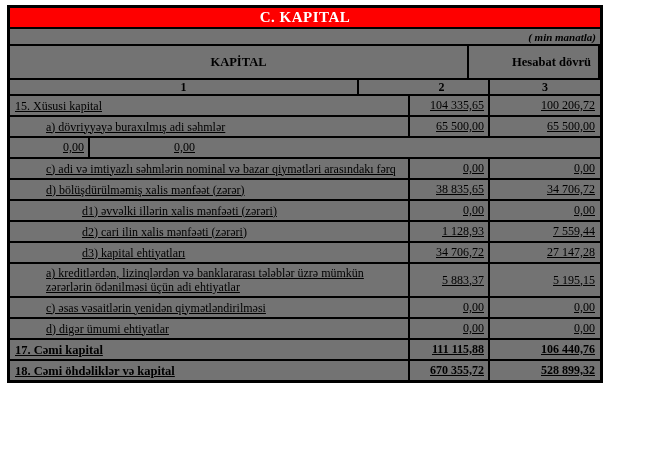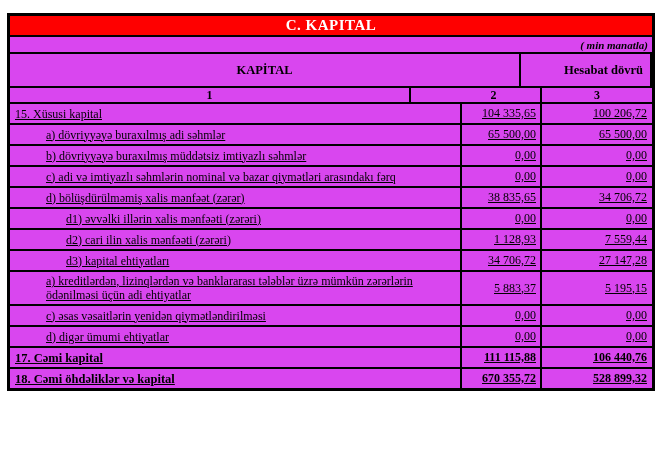--- a/index.html
+++ b/index.html
@@ -10,24 +10,24 @@
   }
   *{box-sizing:border-box;margin:0;padding:0;}
   html,body{background:#ffffff;}
   body{
     width:662px;height:459px;
     font-family:"Liberation Serif","DejaVu Serif",serif;
     color:var(--text);
     position:relative;
   }
   .frame{
-    position:absolute;left:7px;top:13px;
-    width:648px;
+    position:absolute;left:7px;top:5px;
+    width:596px;
     border:3px solid var(--border);
-    background:#d946ef;
+    background:#737373;
   }
   
   .title-bar{
     height:21px;
     background:var(--title-bg);
     border-bottom:2px solid var(--border);
     display:flex;align-items:center;justify-content:center;
   }
   .title-bar span{
     color:var(--title-text);
@@ -103,21 +103,21 @@
     display:flex;align-items:center;justify-content:flex-end;
     padding:2px 4px 2px 2px;
   }
   .row .c3{
     width:110px;
     font-size:12px;
     display:flex;align-items:center;justify-content:flex-end;
     padding:2px 5px 2px 2px;
   }
   .row.ind1 .c1{padding-left:36px;}
-  .row.ind2 .c1{padding-left:56px;}
+  .row.ind2 .c1{padding-left:72px;}
   .row.bold{font-weight:bold;}
   .row.bold .c1{font-size:12.5px;}
 </style>
 </head>
 <body>
 
 <div class="frame">
 
   <div class="title-bar">
     <span>C. KAPITAL</span>
@@ -145,21 +145,20 @@
     <div class="c3">100 206,72</div>
   </div>
 
   <div class="row ind1">
     <div class="c1">a) dövriyyəyə buraxılmış adi səhmlər</div>
     <div class="c2">65 500,00</div>
     <div class="c3">65 500,00</div>
   </div>
 
   <div class="row ind1">
-    <div class="c1">b) dövriyyəyə buraxılmış müddətsiz imtiyazlı səhmlər</div>
     <div class="c2">0,00</div>
     <div class="c3">0,00</div>
   </div>
 
   <div class="row ind1">
     <div class="c1">c) adi və imtiyazlı səhmlərin nominal və bazar qiymətləri arasındakı fərq</div>
     <div class="c2">0,00</div>
     <div class="c3">0,00</div>
   </div>
 

